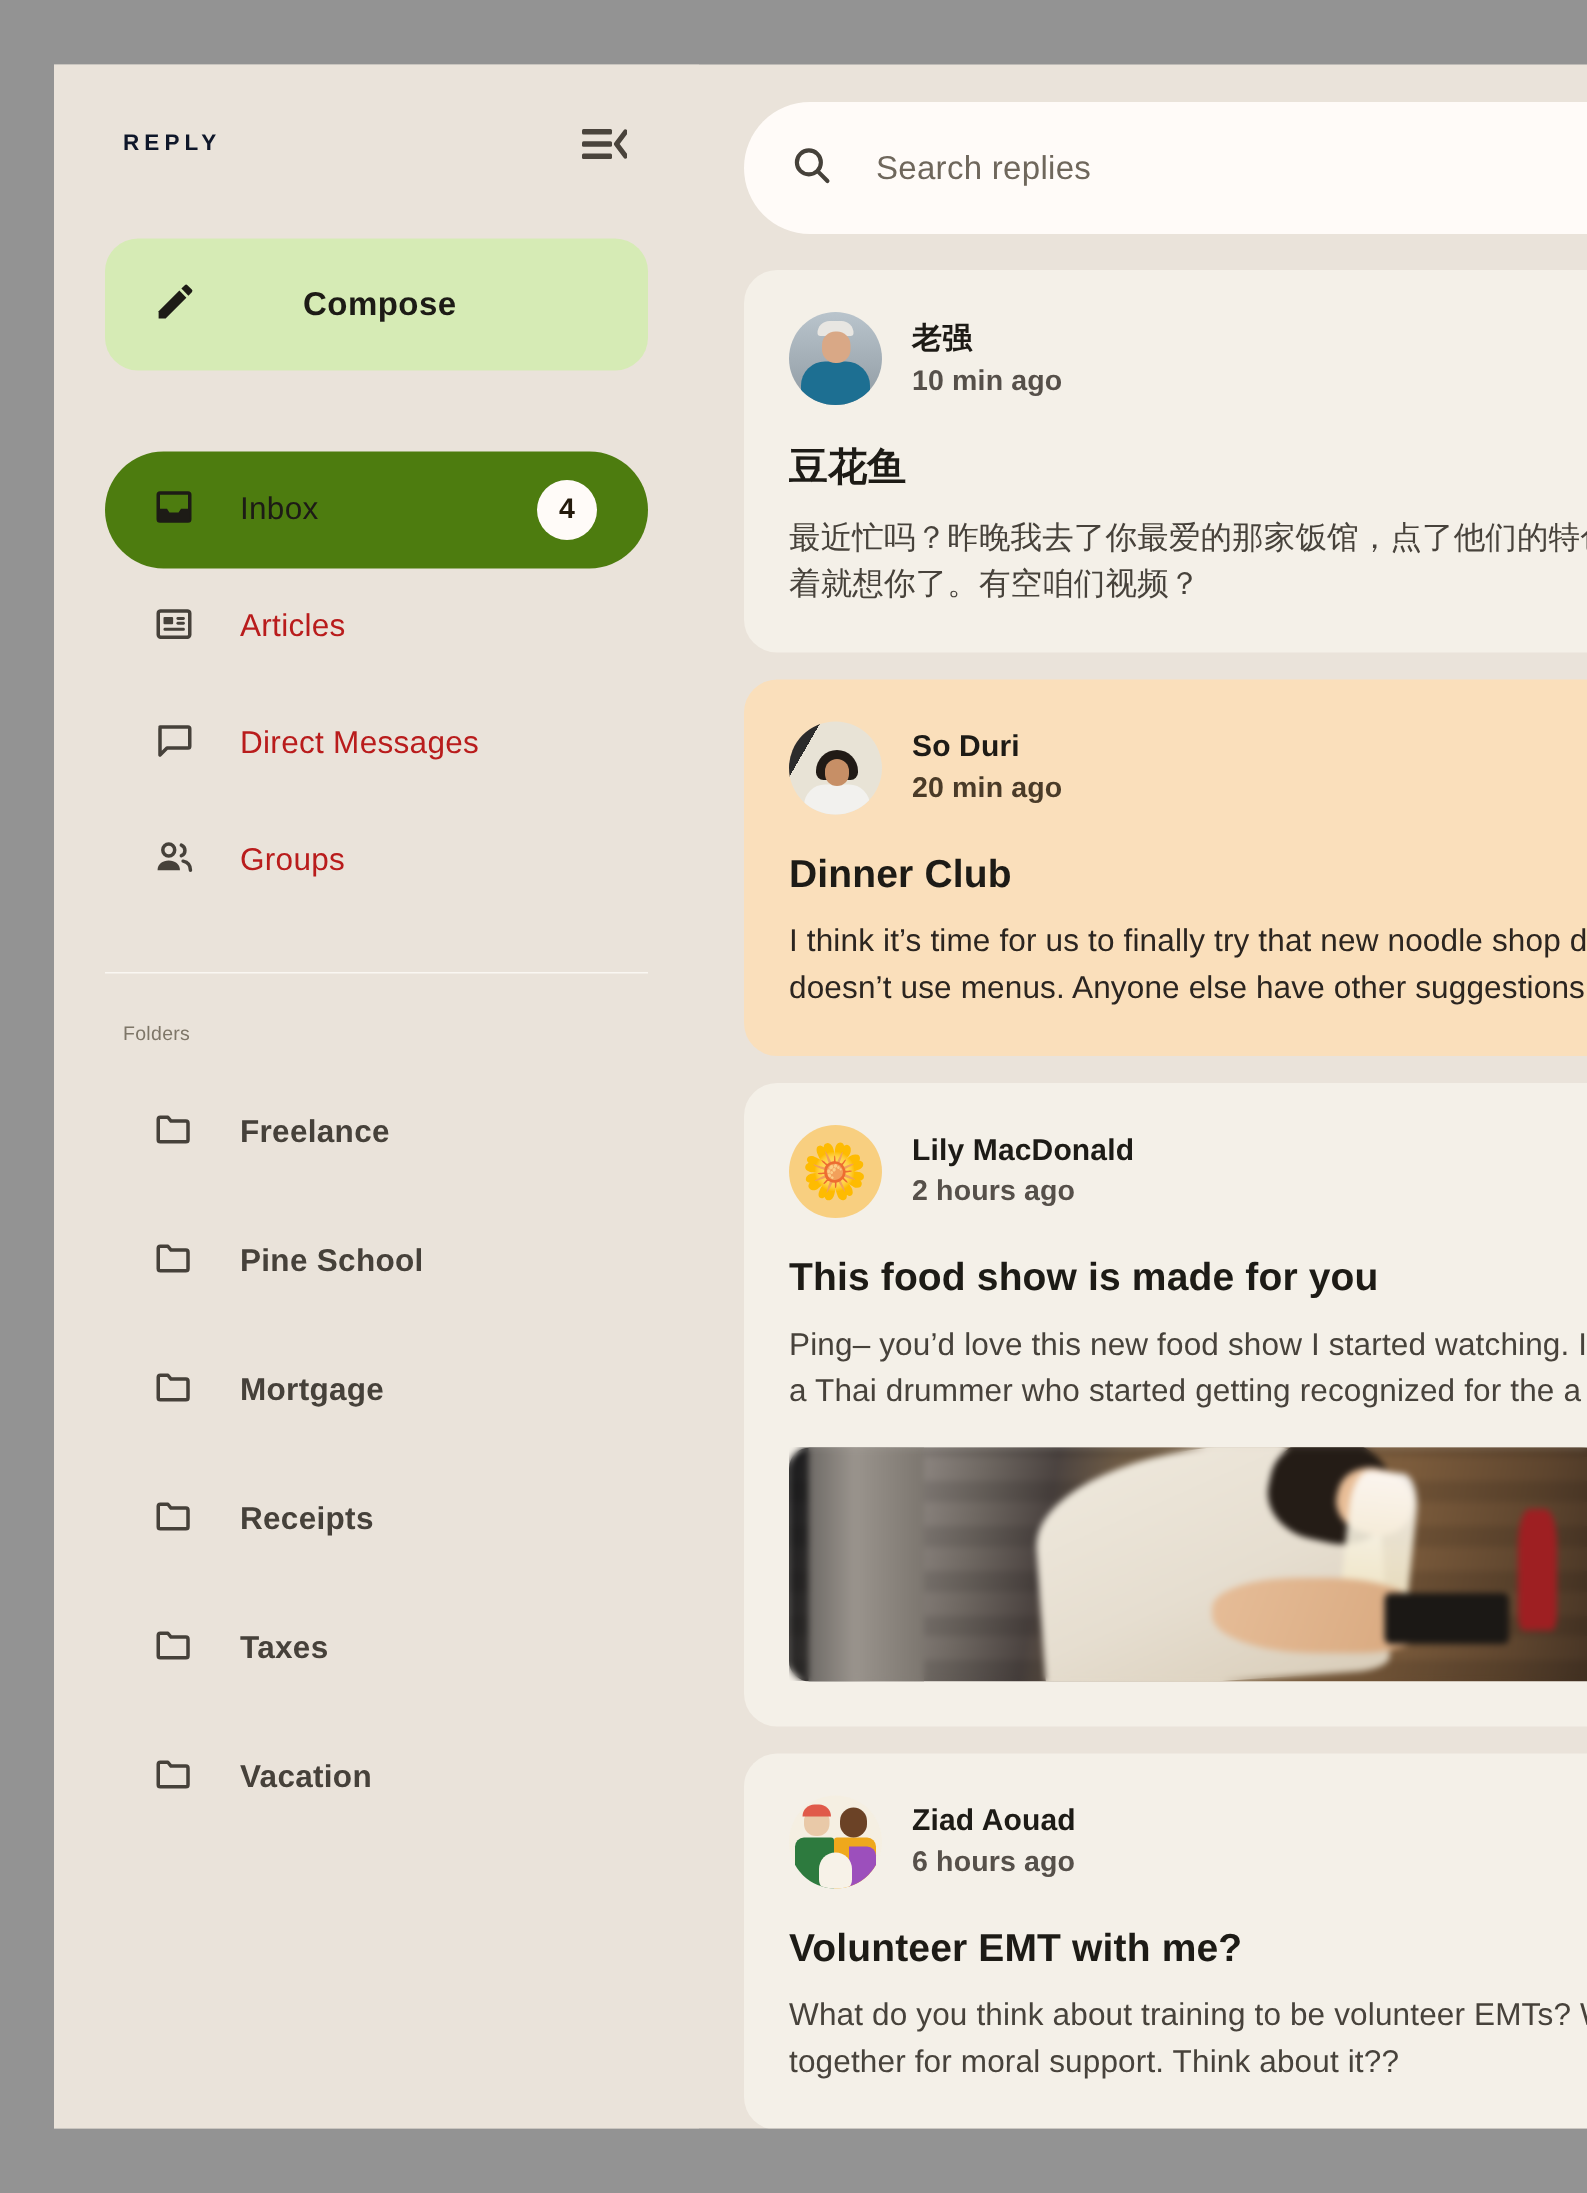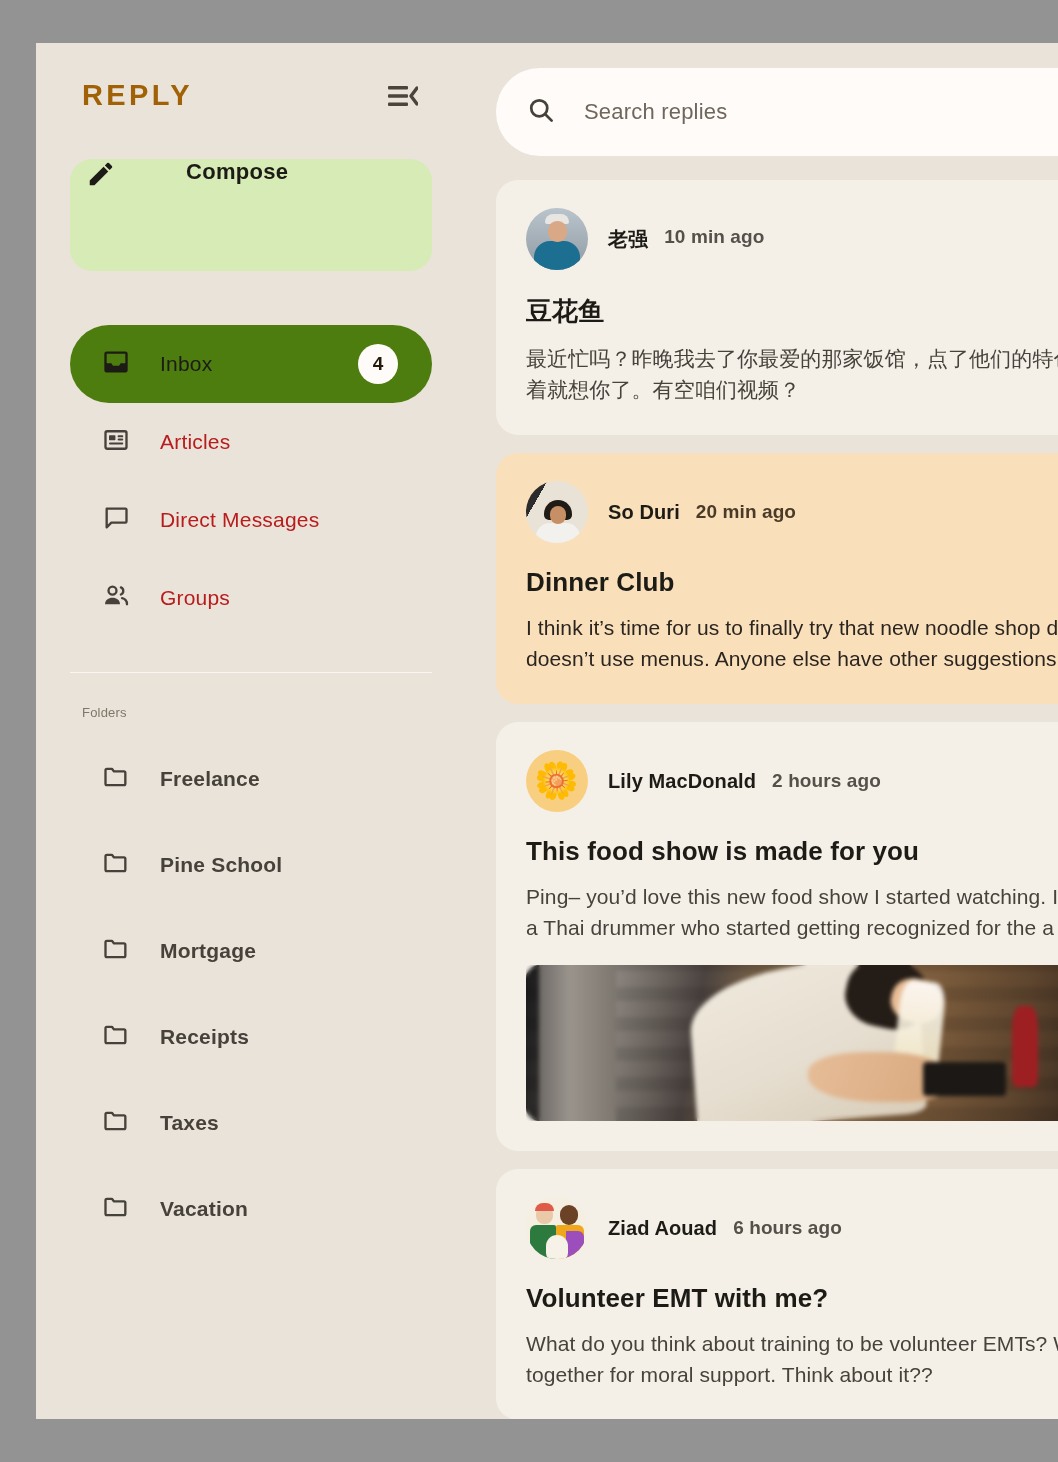--- a/index.html
+++ b/index.html
@@ -35,45 +35,45 @@
 
   #sidebar-header {
     height: 105px;
     display: flex;
     align-items: center;
     justify-content: space-between;
     padding: 0 22px 0 22px;
   }
 
   #brand {
-    font-size: 29px;
+    font-size: 15px;
     font-weight: bold;
     letter-spacing: 3.4px;
-    color: #a16207;
+    color: #0f172a;
     text-align: center;
   }
 
   #menu-toggle {
     width: 34px;
     height: 34px;
     display: flex;
     align-items: center;
     justify-content: center;
     cursor: pointer;
   }
 
   
   #compose-button {
     margin: 11px 10px 0 10px;
-    height: 112px;
+    height: 88px;
     background: #D6EBB5;
     border-radius: 22px;
     display: flex;
-    align-items: flex-start;
-    padding-left: 16px;
+    align-items: center;
+    padding-left: 32px;
     gap: 70px;
     cursor: pointer;
   }
   #compose-label {
     font-size: 22px;
     font-weight: bold;
     color: #1D1B16;
     letter-spacing: 0.3px;
   }
 
@@ -192,21 +192,21 @@
 
   .avatar {
     width: 62px;
     height: 62px;
     border-radius: 31px;
     flex: 0 0 62px;
     overflow: hidden;
     position: relative;
   }
 
-  .sender-block { display: flex; flex-direction: row; gap: 16px; }
+  .sender-block { display: flex; flex-direction: column; gap: 5px; }
   .sender-name {
     font-size: 20px;
     font-weight: bold;
     color: #1D1B16;
     letter-spacing: 0.1px;
   }
   .sender-time {
     font-size: 19px;
     font-weight: bold;
     color: #56504A;

